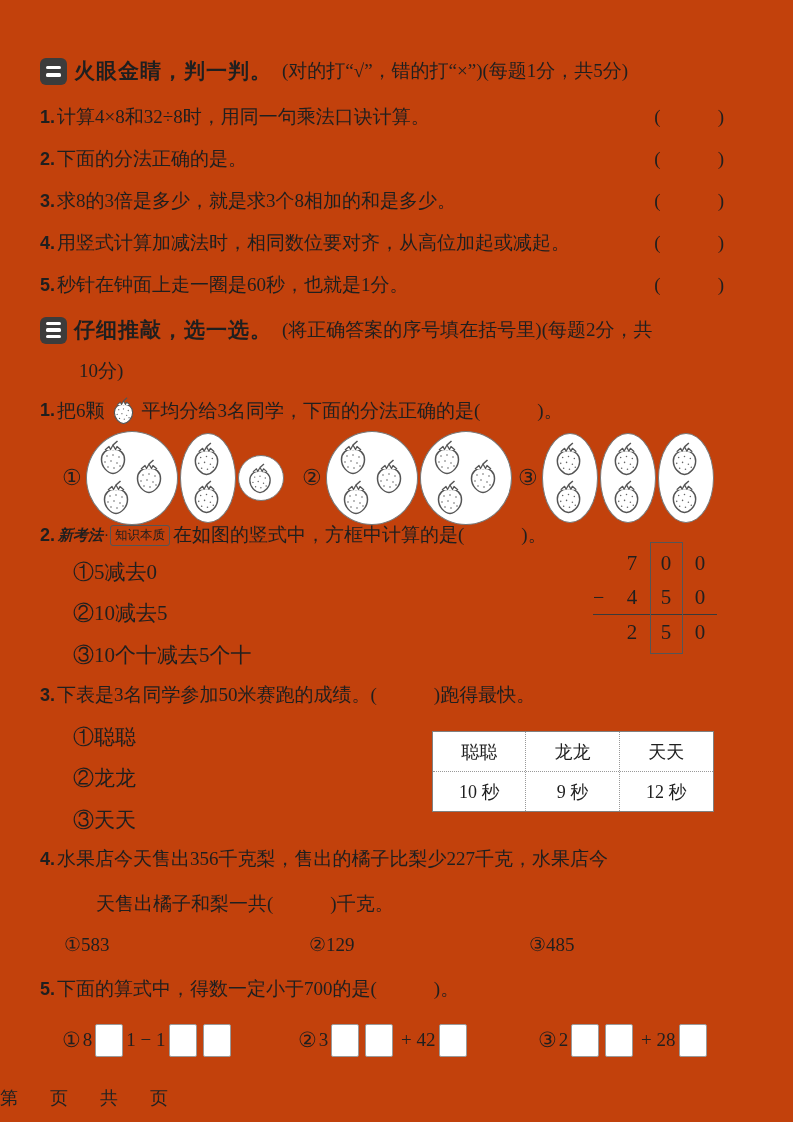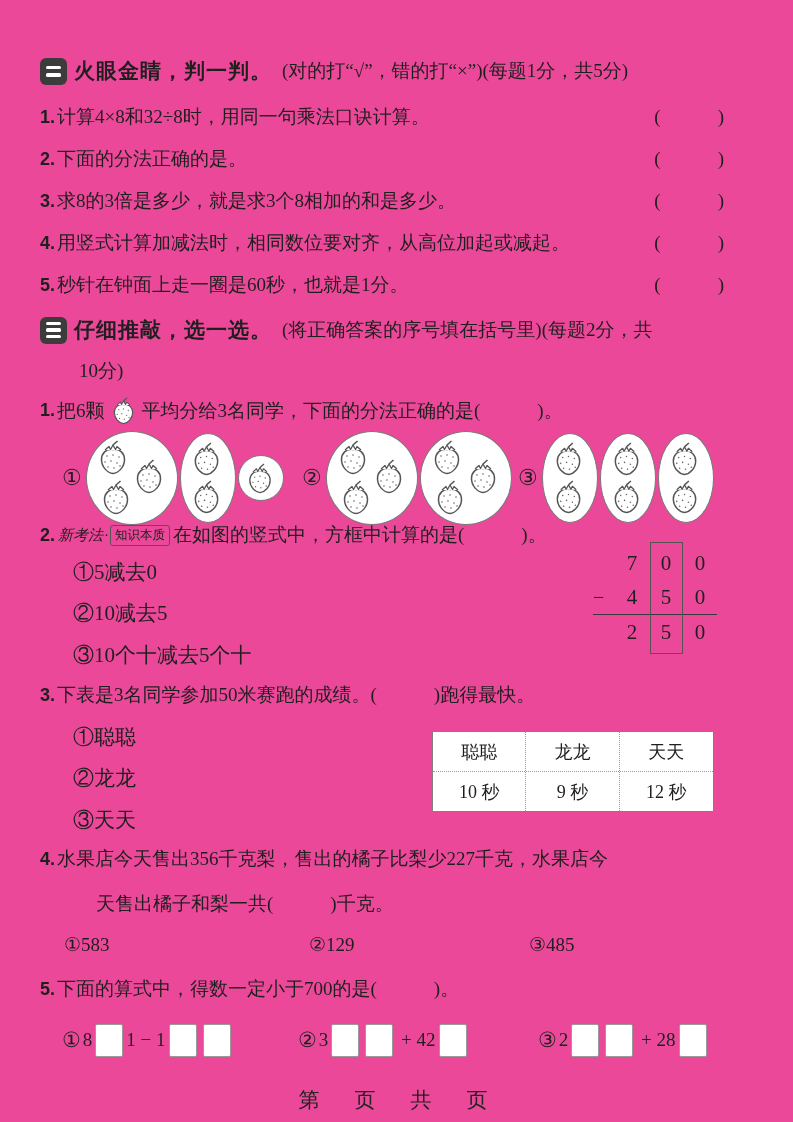--- a/index.html
+++ b/index.html
@@ -1,16 +1,16 @@
 <!DOCTYPE html>
 <html><head>
 <meta charset="utf-8">
 <style>
   html,body{margin:0;padding:0;background:#ffffff;}
-  .page{position:relative;width:793px;height:1122px;background:#ec4899;color:#1f1f1f;
+  .page{position:relative;width:793px;height:1122px;background:#c2410c;color:#1f1f1f;
         font-family:"Liberation Serif",serif;overflow:hidden;}
   .abs{position:absolute;}
 
   
   .sec-header{display:flex;align-items:center;white-space:nowrap;}
   .sec-icon{width:27px;height:27px;background:#3c3c3c;border-radius:6px;
             display:flex;flex-direction:column;align-items:center;justify-content:center;
             gap:4px;margin-right:7px;flex:0 0 27px;}
   .icon-bar{width:15px;height:3.5px;background:#ffffff;border-radius:1.5px;}
   .sec-icon.three{gap:3px;}
@@ -29,21 +29,21 @@
   .qline .inline-berry{margin:0 5px;}
 
   
   .berry-row{width:713px;height:96px;}
   .berry-group{position:absolute;top:0;height:96px;display:flex;align-items:center;}
   .group-label{font-size:22px;margin-right:2px;}
   .berry-circle{position:relative;border:1.4px solid #787878;border-radius:50%;margin-left:2px;background:#fff;}
   .berry-circle svg{position:absolute;}
 
   
-  .badge-bold{font-family:"Liberation Sans",sans-serif;font-weight:normal;font-style:italic;font-size:15px;margin-left:1px;}
+  .badge-bold{font-family:"Liberation Sans",sans-serif;font-weight:bold;font-style:italic;font-size:15px;margin-left:1px;}
   .badge-sep{font-size:15px;margin:0 1px;}
   .badge-tag{font-size:12.5px;border:1px solid #555;border-radius:3px;padding:1px 4px;margin-right:3px;
              font-family:"Liberation Sans",sans-serif;}
 
   
   .opt-col .opt-row{height:41.5px;display:flex;align-items:center;font-size:21px;}
   .opt-abs{position:absolute;top:0;font-size:19px;display:flex;align-items:center;}
 
   
   .calc{position:absolute;left:593px;top:546px;width:124px;}
@@ -60,22 +60,22 @@
   .tbl-cell{display:flex;align-items:center;justify-content:center;font-size:18px;border-right:1px dotted #999;}
   .tbl-cell:last-child{border-right:none;}
 
   
   .expr-row{width:713px;height:56px;}
   .expr{position:absolute;top:0;height:56px;display:flex;align-items:center;font-size:19px;white-space:pre;}
   .expr .group-label{font-size:21px;}
   .blank-box{width:26px;height:31px;border:1.1px solid #9a9a9a;border-radius:2px;margin:0 3px;
              display:inline-block;background:#fff;}
 
-  .footer{position:absolute;left:0;top:1086px;width:100%;text-align:center;
-          font-family:"Liberation Sans",sans-serif;font-size:21px;letter-spacing:7px;color:#222;}
+  .footer{position:absolute;left:0;top:1086px;width:100%;
+          font-family:"Liberation Sans",sans-serif;font-size:18px;letter-spacing:7px;color:#222;}
 </style>
 </head>
 <body>
 
 <svg width="0" height="0" style="position:absolute">
   <defs>
     <symbol id="sym-berry" viewBox="0 0 34 36">
       <path d="M17 10.5 C10 9.5 5.5 14.5 5.5 20.5 C5.5 28 11.5 34 17 34.5 C22.5 34 28.5 28 28.5 20.5 C28.5 14.5 24 9.5 17 10.5 Z" fill="#ffffff" stroke="#555" stroke-width="1.5"></path>
       <path d="M9 11 L13 7.5 L14.5 10.5 L17 6 L19.5 10.5 L21 7.5 L25 11" fill="#ffffff" stroke="#555" stroke-width="1.3" stroke-linejoin="round"></path>
       <path d="M17 6 L21.5 2" stroke="#555" stroke-width="1.5" fill="none"></path>

